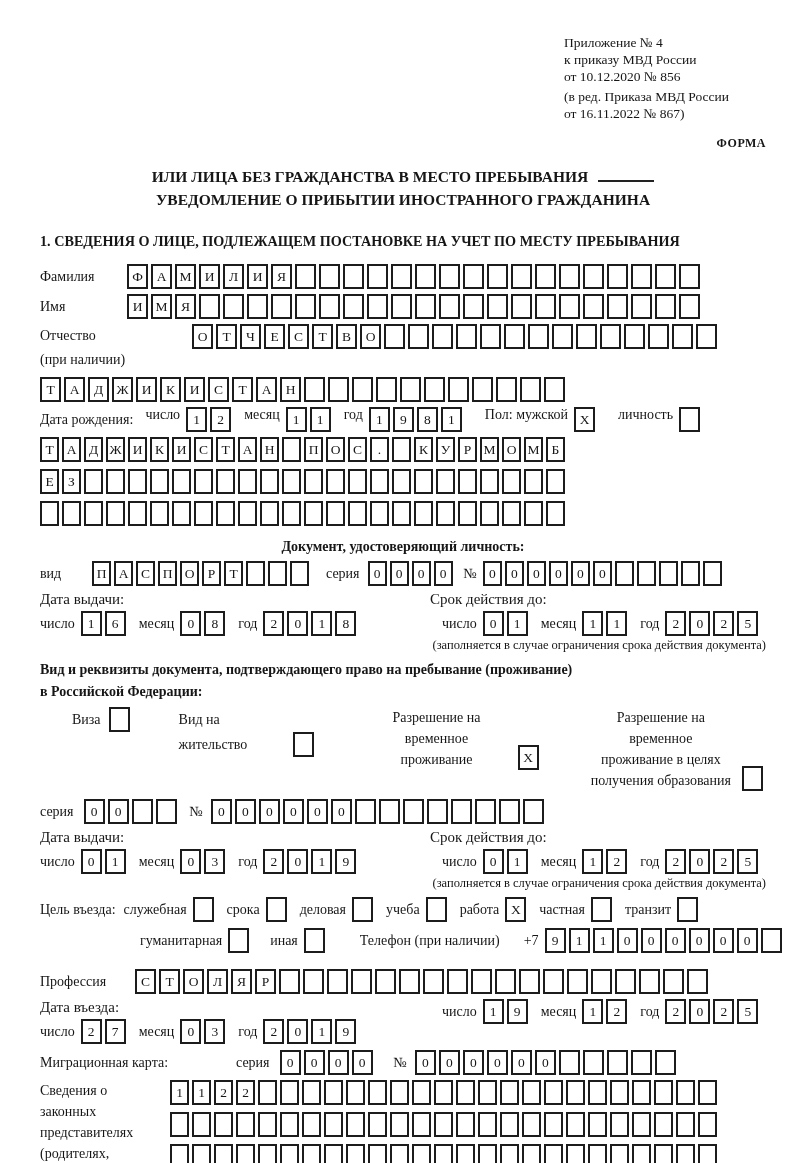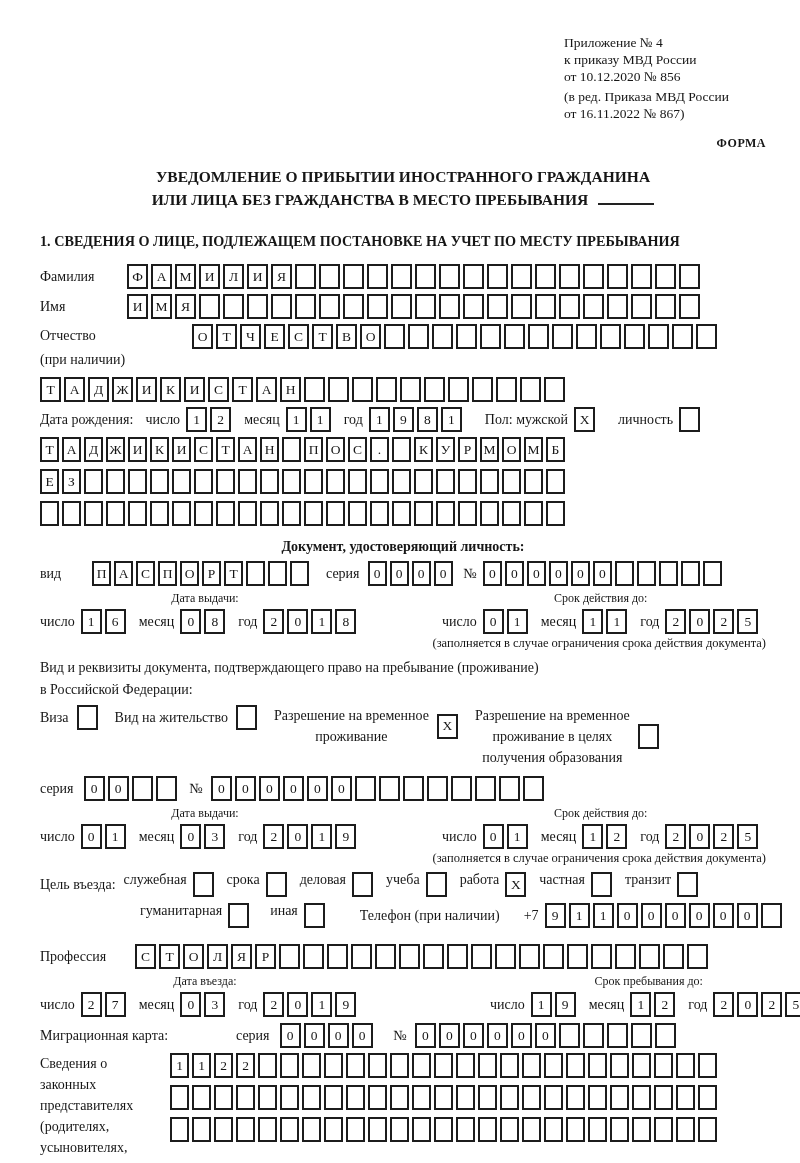--- a/index.html
+++ b/index.html
@@ -36,50 +36,50 @@
   .w167{width:167px;}
   .w52{width:52px;}
   .mid{margin:0 8px 0 14px;line-height:25px;flex:none;}
   .gap6{margin-left:6px;}
   .stack{display:flex;flex-direction:column;}
   .stack .boxes{margin-bottom:7px;}
   .center-bold{text-align:center;font-weight:bold;font-size:14px;margin:6px 0 6px 0;}
   .dpair{display:flex;margin-top:2px;}
   .dp-left{width:390px;flex:none;}
   .dp-right{flex:1;}
-  .dhead{text-align:center;font-size:12px;margin-bottom:3px;}
+  .dhead{font-size:15px;margin-bottom:3px;}
   .dline{display:flex;align-items:center;}
   .dl{margin:0 6px 0 0;flex:none;}
   .dl+.boxes{margin-right:10px;}
   .note{font-size:12.5px;text-align:right;margin:2px 0 6px 0;}
-  .intro{line-height:22px;}
-  .opt{display:flex;align-items:center;margin-right:14px;}
+  .intro{line-height:22px;font-weight:bold;}
+  .opt{display:flex;align-items:flex-end;margin-right:14px;margin-left:32px;}
   .opt .olabel{margin-right:8px;line-height:25px;}
   .opt .ml{text-align:center;line-height:21px;margin-right:8px;}
-  .purpose{display:flex;flex:none;margin-right:10px;}
+  .purpose{display:flex;align-items:center;flex:none;margin-right:10px;}
   .purpose .olabel{margin-right:6px;}
   .rep-lbl div{line-height:21px;}
 </style>
 </head>
 <body>
 
 <div class="hdr">
   <div>Приложение № 4</div>
   <div>к приказу МВД России</div>
   <div>от 10.12.2020 № 856</div>
   <span class="ed">(в ред. Приказа МВД России</span>
   <div>от 16.11.2022 № 867)</div>
 </div>
 <div class="forma">ФОРМА</div>
 
 <div class="title">
-  <div>УВЕДОМЛЕНИЕ О ПРИБЫТИИ ИНОСТРАННОГО ГРАЖДАНИНА</div>
   <div>
     <span>ИЛИ ЛИЦА БЕЗ ГРАЖДАНСТВА В МЕСТО ПРЕБЫВАНИЯ</span><span class="blank-line"></span>
   </div>
+  <div>УВЕДОМЛЕНИЕ О ПРИБЫТИИ ИНОСТРАННОГО ГРАЖДАНИНА</div>
 </div>
 
 <div class="sec-head">1. СВЕДЕНИЯ О ЛИЦЕ, ПОДЛЕЖАЩЕМ ПОСТАНОВКЕ НА УЧЕТ ПО МЕСТУ ПРЕБЫВАНИЯ</div>
 
 <div class="frow">
   <span class="lbl w87">Фамилия</span>
   <span class="boxes">
       <span class="box">Ф</span>
       <span class="box">А</span>
       <span class="box">М</span>
@@ -188,21 +188,21 @@
       <span class="box"></span>
       <span class="box"></span>
       <span class="box"></span>
       <span class="box"></span>
       <span class="box"></span>
       <span class="box"></span>
       <span class="box"></span>
     </span>
 </div>
 
-<div class="frow" style="align-items:center;margin-top:3px;">
+<div class="frow" style="margin-top:3px;">
   <span class="lbl" style="margin-right:12px;">Дата рождения:</span>
   <span class="dl">число</span>
   <span class="boxes">
       <span class="box">1</span>
       <span class="box">2</span>
     </span>
   <span class="dl gap6">месяц</span>
   <span class="boxes">
       <span class="box">1</span>
       <span class="box">1</span>
@@ -604,21 +604,21 @@
       <span class="box"></span>
       <span class="box"></span>
       <span class="box"></span>
       <span class="box"></span>
       <span class="box"></span>
       <span class="box"></span>
       <span class="box"></span>
     </span>
 </div>
 
-<div class="dpair" style="gap:48px;">
+<div class="dpair" style="">
   <div class="dp-left">
     <div class="dhead" style="width:330px;">Дата въезда:</div>
     <div class="dline">
       <span class="dl">число</span>
       <span class="boxes">
           <span class="box">2</span>
           <span class="box">7</span>
         </span>
       <span class="dl">месяц</span>
       <span class="boxes">
@@ -628,21 +628,20 @@
       <span class="dl">год</span>
       <span class="boxes">
           <span class="box">2</span>
           <span class="box">0</span>
           <span class="box">1</span>
           <span class="box">9</span>
         </span>
     </div>
   </div>
   <div class="dp-right">
-    <div class="dhead">Срок пребывания до:</div>
     <div class="dline" style="margin-left:12px;">
       <span class="dl">число</span>
       <span class="boxes">
           <span class="box">1</span>
           <span class="box">9</span>
         </span>
       <span class="dl">месяц</span>
       <span class="boxes">
           <span class="box">1</span>
           <span class="box">2</span>

